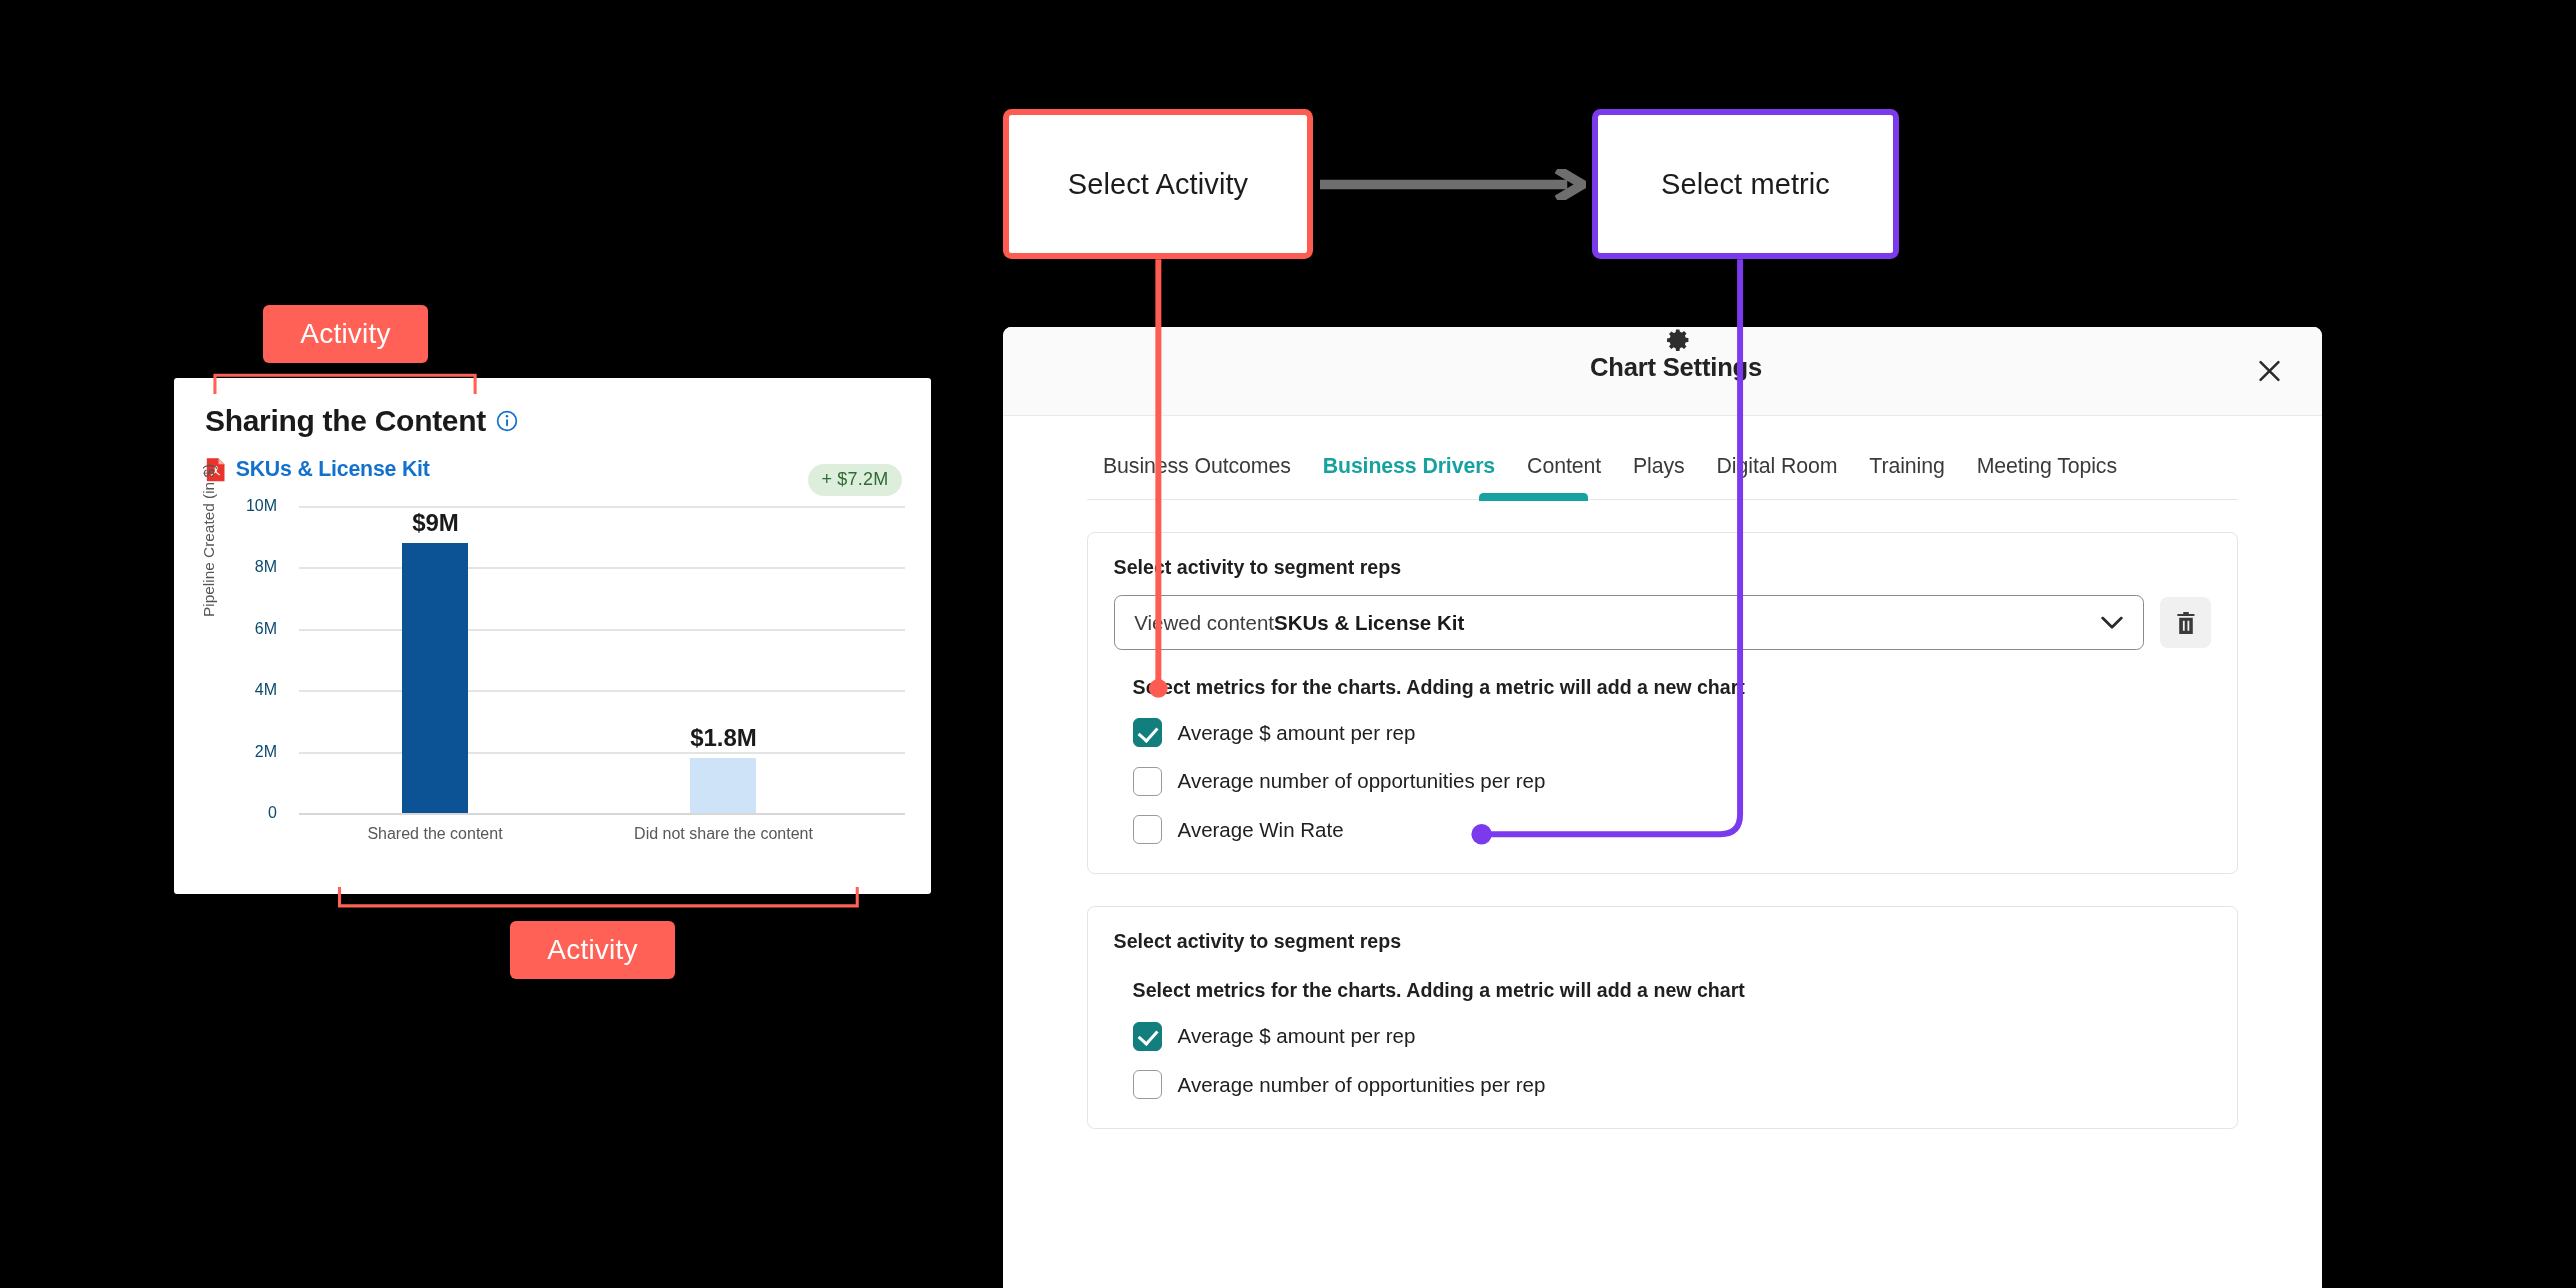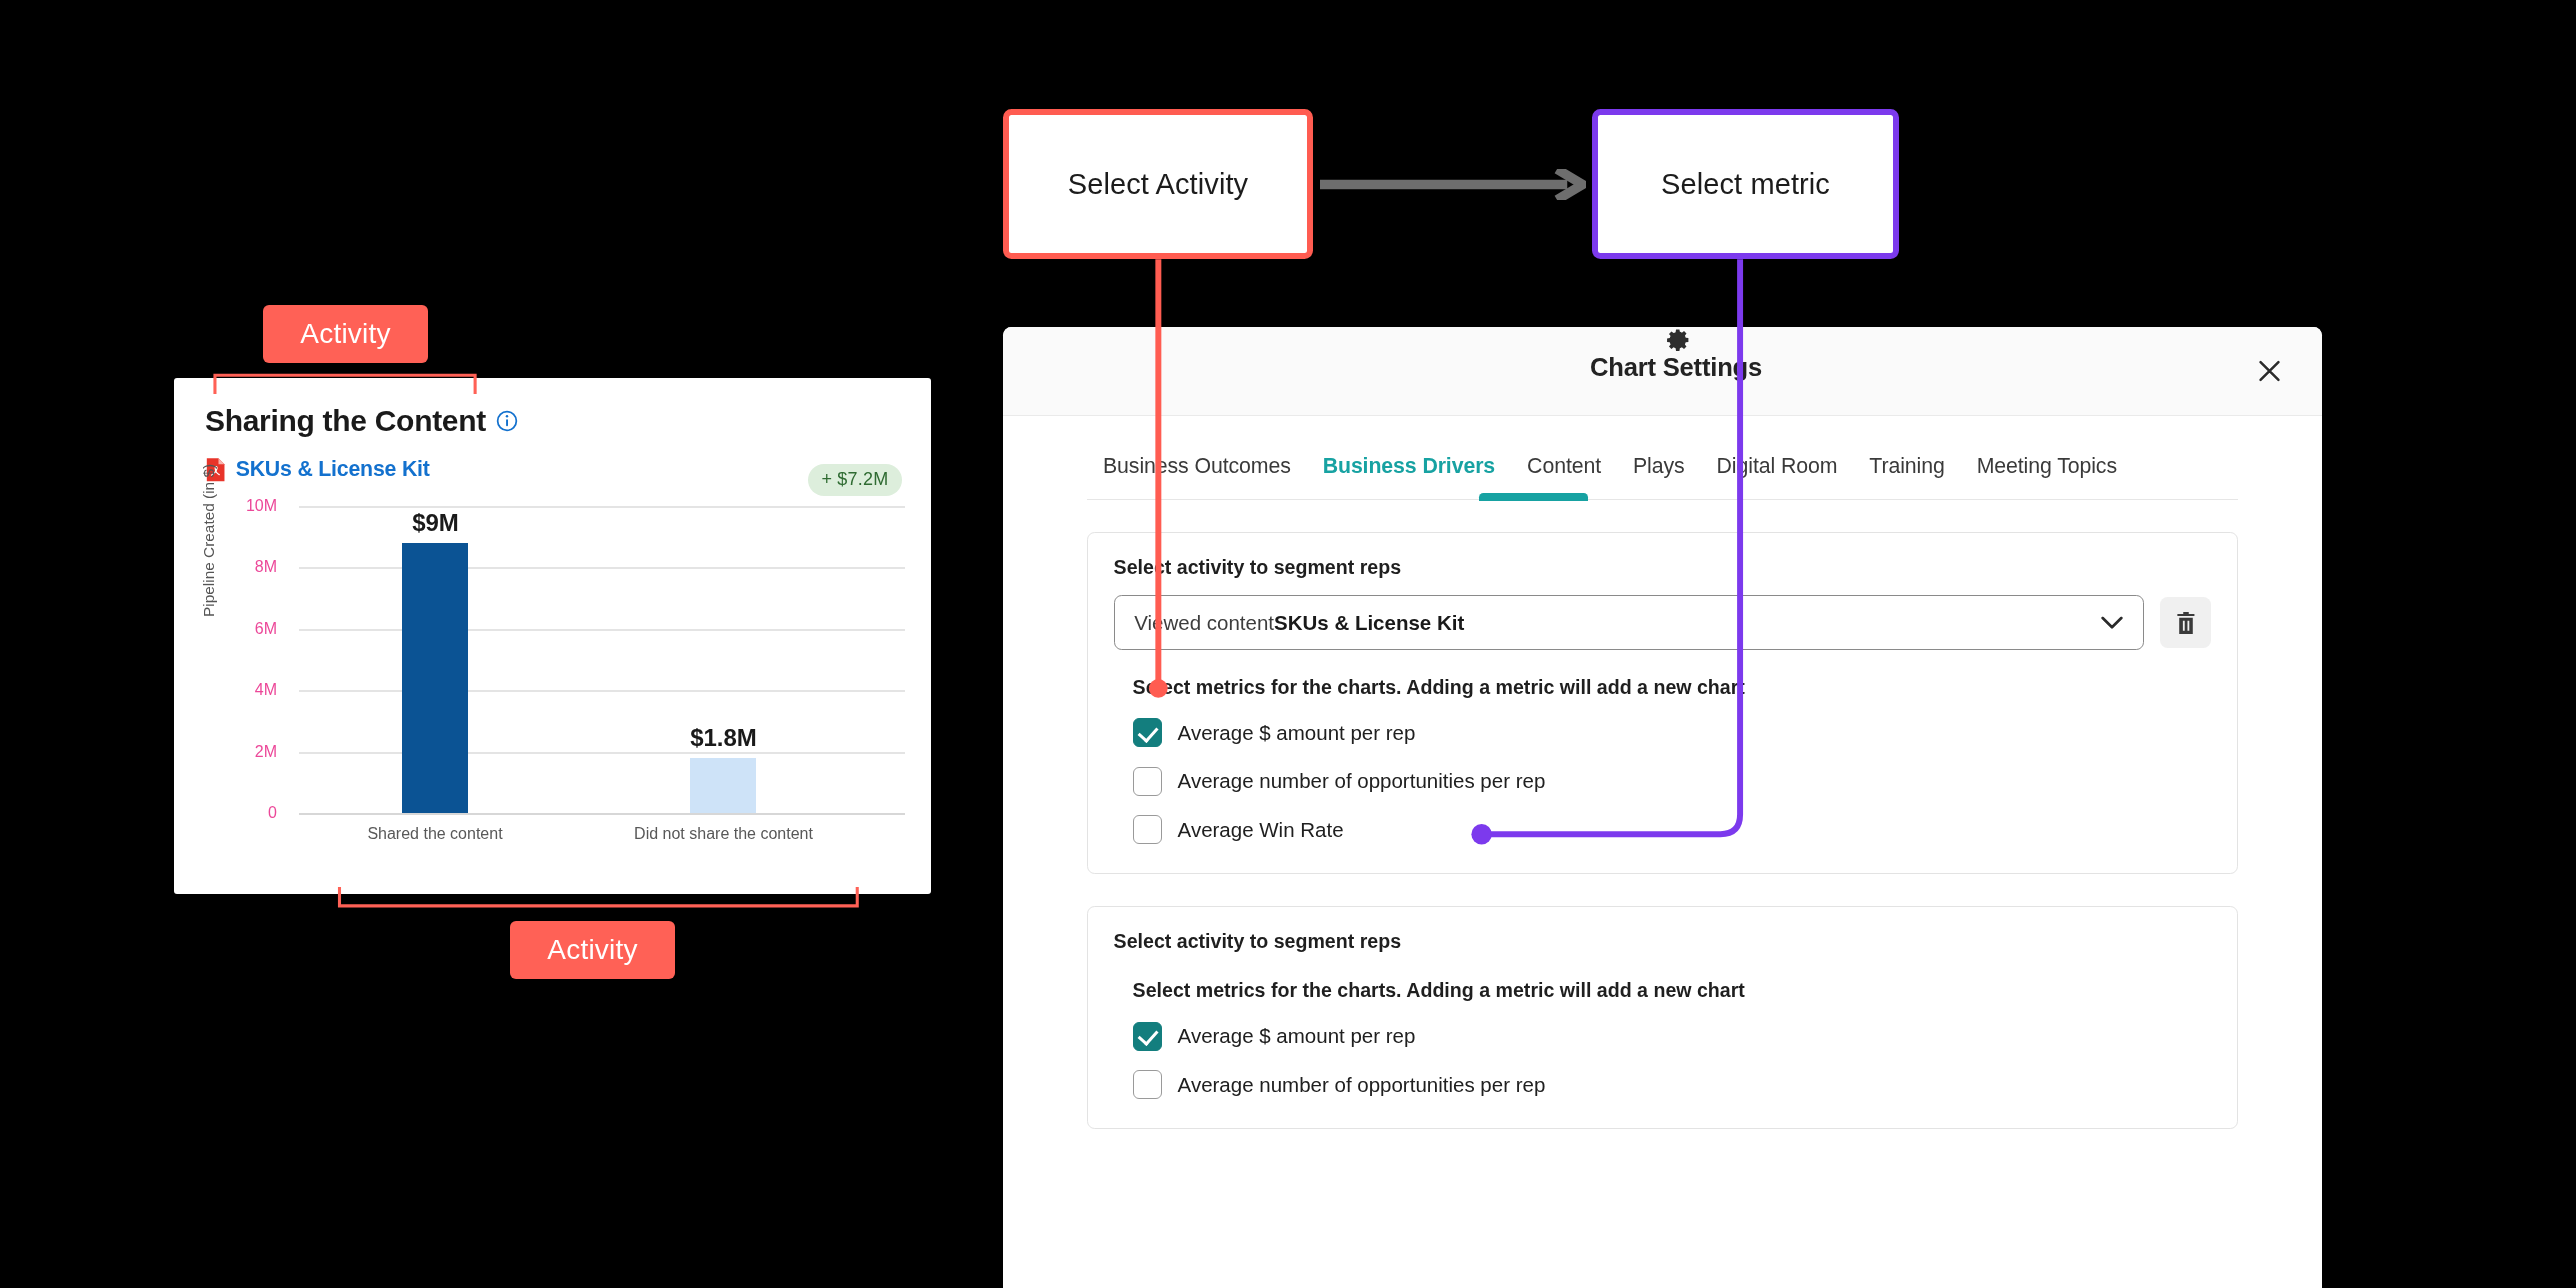--- a/index.html
+++ b/index.html
@@ -65,21 +65,21 @@
   }
 
   #plot { position: absolute; left: 31px; top: 128px; width: 699px; height: 358px; }
   #ylabel {
     position: absolute; left: -5.1px; top: 111px;
     transform: rotate(-90deg); transform-origin: left top;
     font-size: 15.4px; color: #555; white-space: nowrap;
   }
   .ytick {
     position: absolute; right: 0; width: 53px; text-align: right;
-    font-size: 16px; color: #ec4899; transform: translateY(-50%);
+    font-size: 16px; color: #0c4a6e; transform: translateY(-50%);
   }
   .gridline { position: absolute; height: 1.7px; background: #E4E4E4; }
   .axisline { position: absolute; height: 1.7px; background: #D7D7D7; }
   .bar { position: absolute; bottom: 0; }
   .barlabel {
     position: absolute; text-align: center; font-size: 24px;
     font-weight: bold; color: #1a1a1a;
   }
   .xcat { position: absolute; text-align: center; font-size: 16px; color: #585858; }
 

